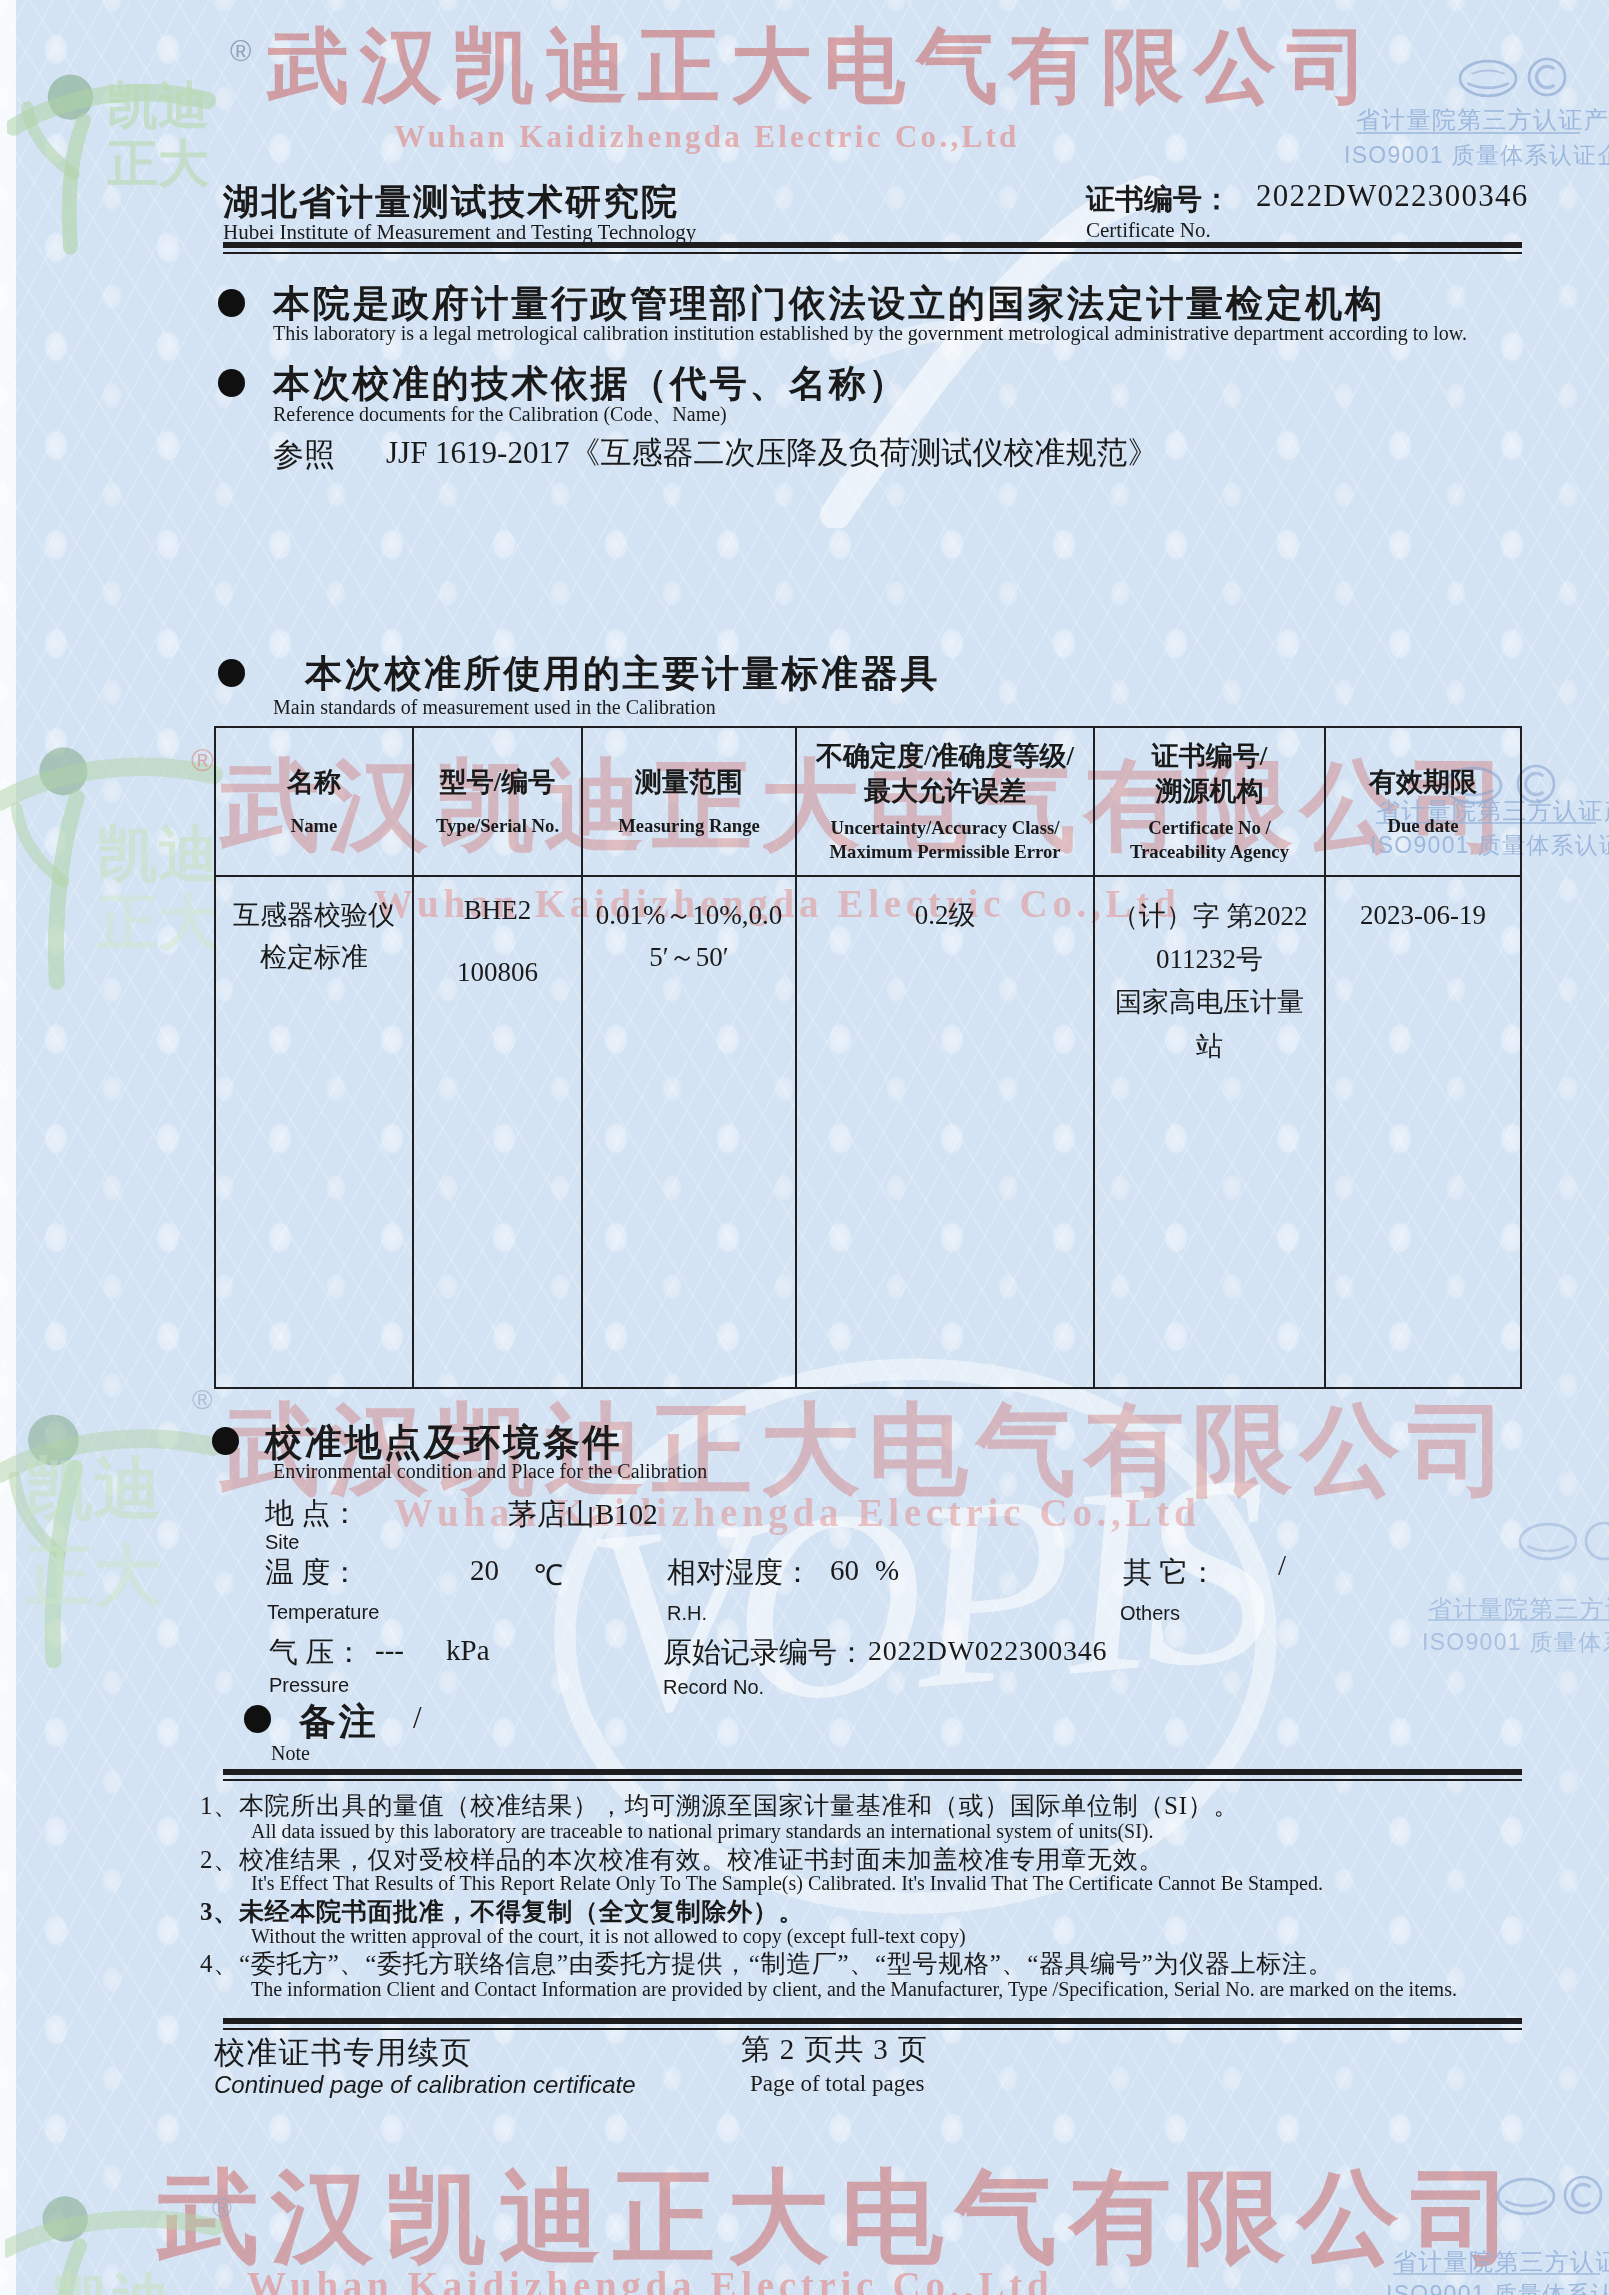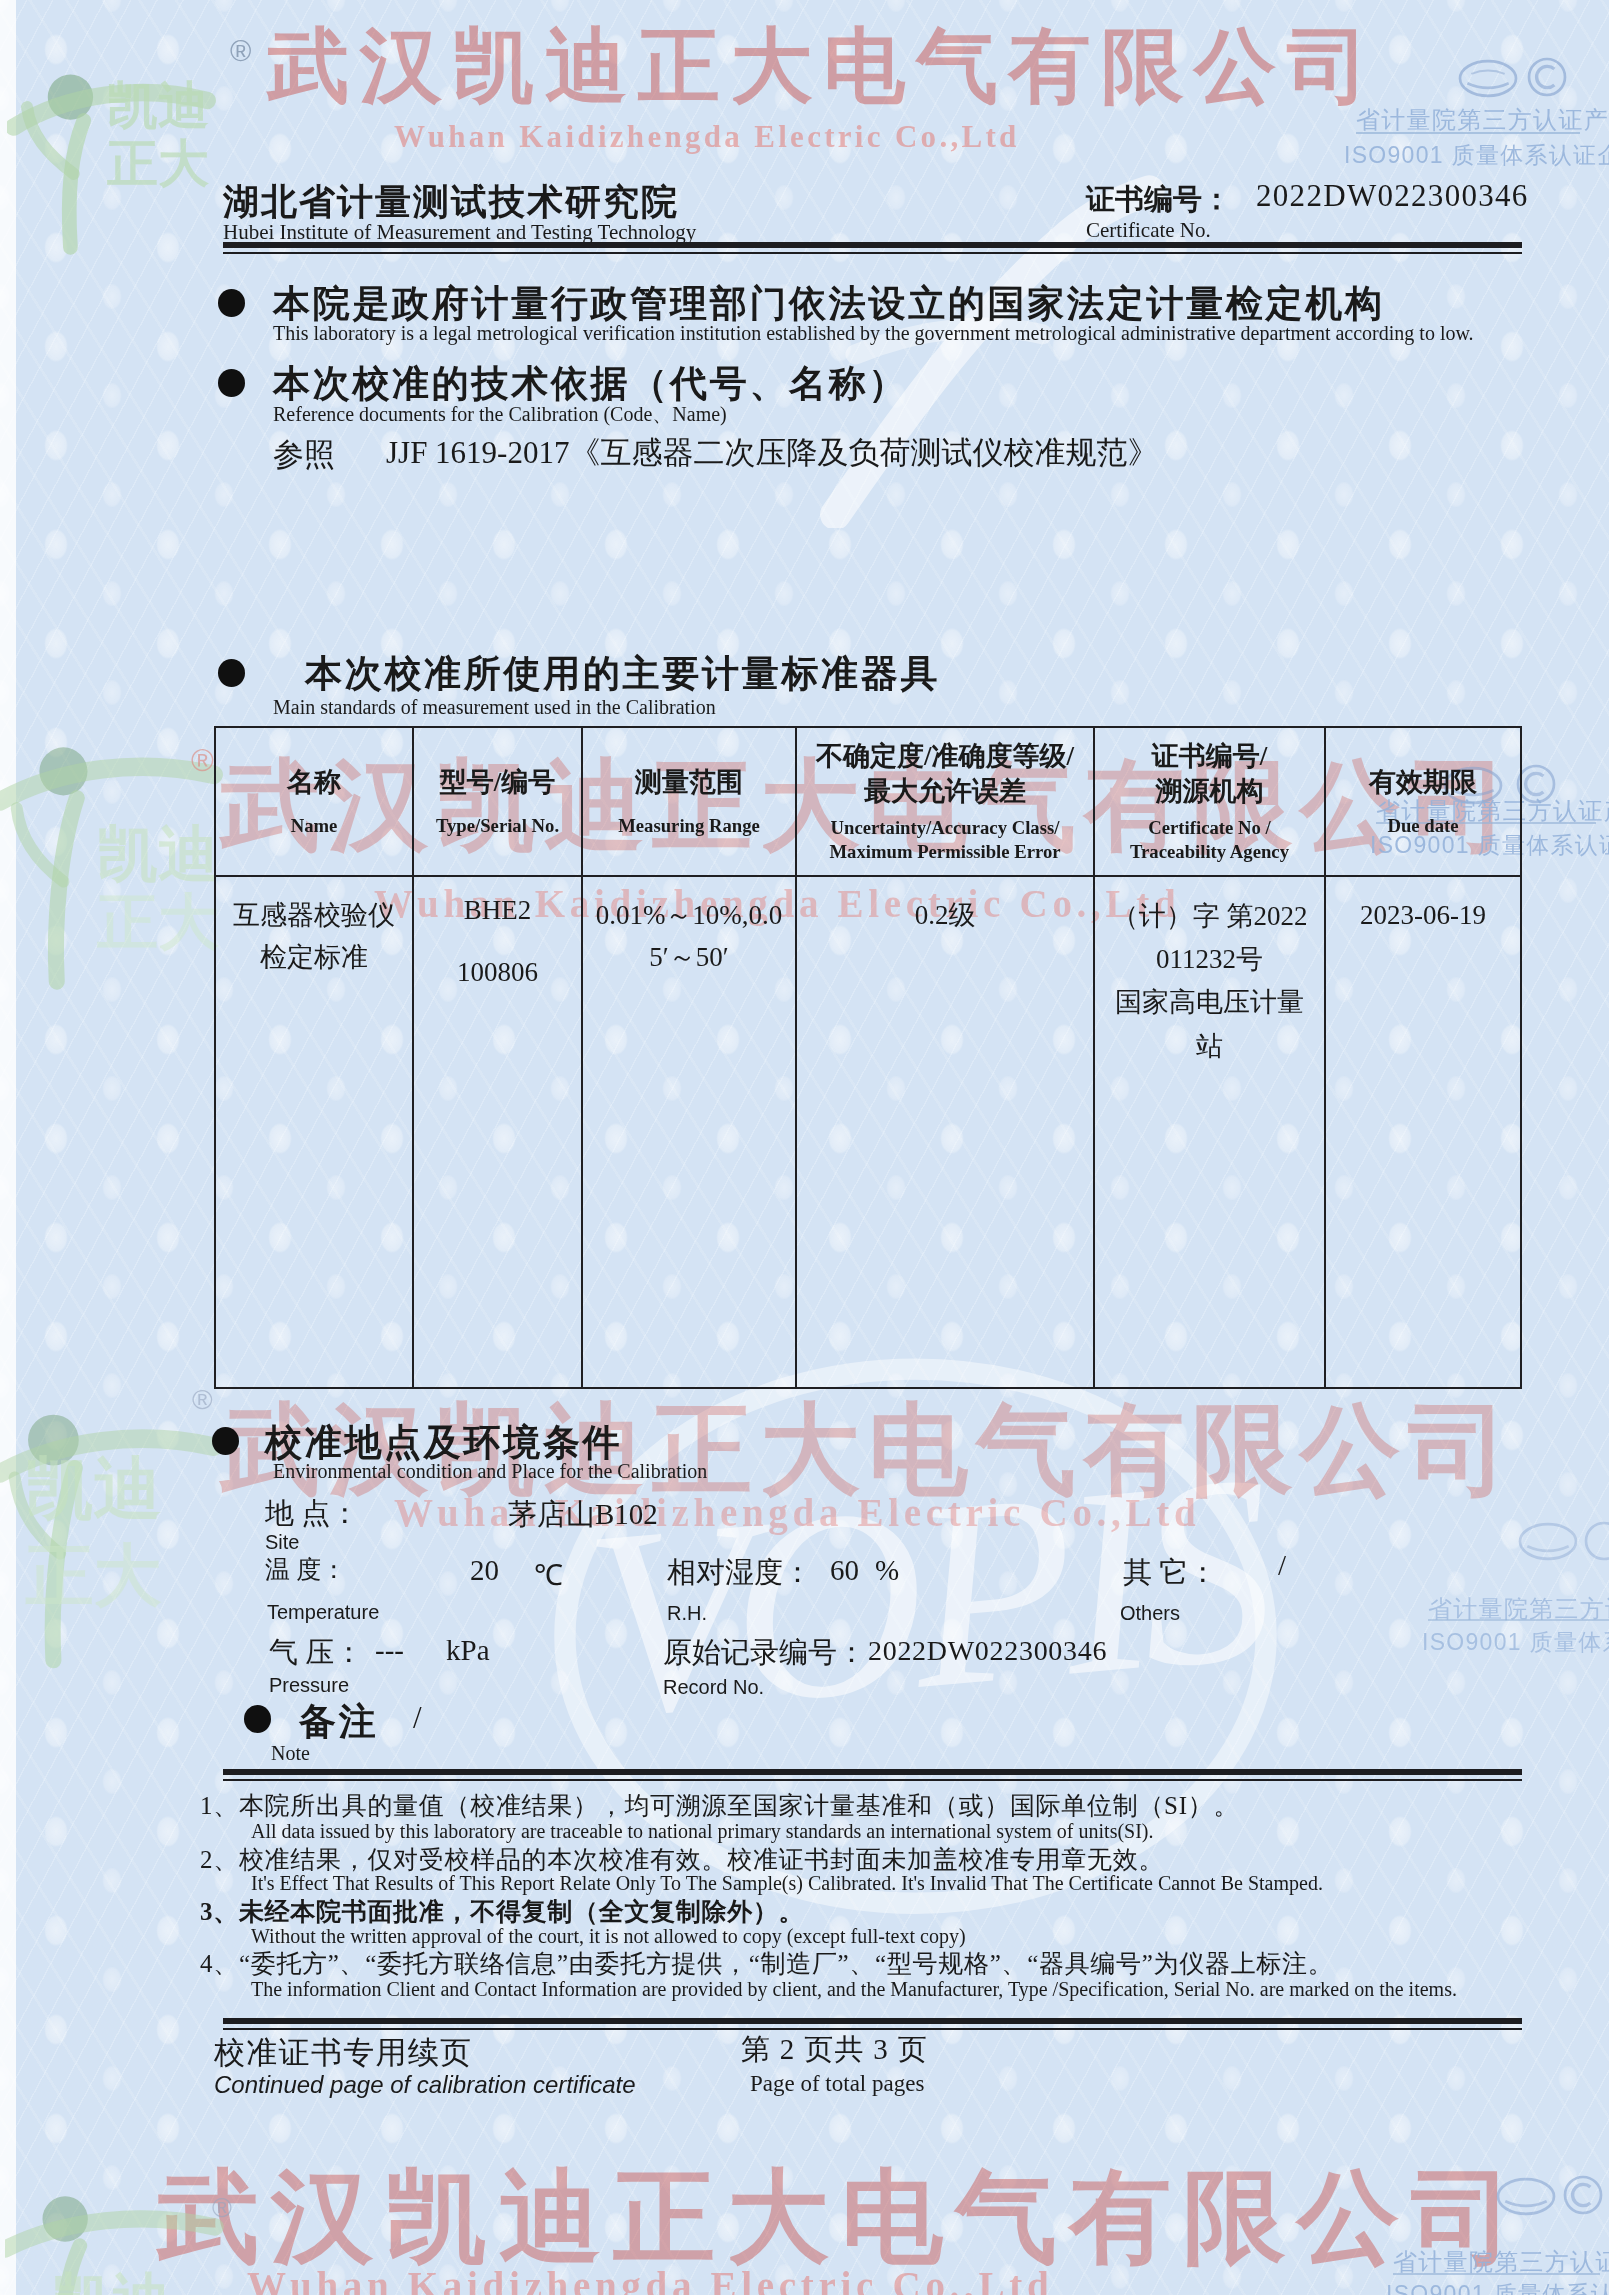--- a/index.html
+++ b/index.html
@@ -158,21 +158,21 @@
 
     <div class="abs zh-b" style="left:223px;top:178px;font-size:36px;letter-spacing:2px;">湖北省计量测试技术研究院</div>
     <div class="abs sr" style="left:223px;top:220px;font-size:21px;">Hubei Institute of Measurement and Testing Technology</div>
     <div class="abs zh-b" style="left:1086px;top:180px;font-size:29px;">证书编号：</div>
     <div class="abs sr" style="left:1256px;top:178px;font-size:31px;letter-spacing:1.3px;">2022DW022300346</div>
     <div class="abs sr" style="left:1086px;top:218px;font-size:21px;">Certificate No.</div>
     <div class="abs rule" style="left:223px;top:242px;width:1299px;"></div>
 
     <span class="abs dot" style="left:218px;top:289px;"></span>
     <div class="abs zh-b" style="left:273px;top:279px;font-size:37px;letter-spacing:2.7px;">本院是政府计量行政管理部门依法设立的国家法定计量检定机构</div>
-    <div class="abs sr" style="left:273px;top:322px;font-size:20px;">This laboratory is a legal metrological verification institution established by the government metrological administrative department according to low.</div>
+    <div class="abs sr" style="left:273px;top:322px;font-size:20px;">This laboratory is a legal metrological calibration institution established by the government metrological administrative department according to low.</div>
 
     <span class="abs dot" style="left:218px;top:369px;"></span>
     <div class="abs zh-b" style="left:273px;top:359px;font-size:37px;letter-spacing:2.7px;">本次校准的技术依据（代号、名称）</div>
     <div class="abs sr" style="left:273px;top:401px;font-size:20px;">Reference documents for the Calibration (Code、Name)</div>
     <div class="abs sr" style="left:273px;top:434px;font-size:31px;">参照</div>
     <div class="abs sr" style="left:386px;top:432px;font-size:31px;text-align:center;">JJF 1619-2017《互感器二次压降及负荷测试仪校准规范》</div>
 
     <span class="abs dot" style="left:218px;top:659px;"></span>
     <div class="abs zh-b" style="left:273px;top:649px;font-size:37px;letter-spacing:2.7px;margin-left:32px;">本次校准所使用的主要计量标准器具</div>
     <div class="abs sr" style="left:273px;top:696px;font-size:20px;">Main standards of measurement used in the Calibration</div>
@@ -248,21 +248,21 @@
       </table>
 
     <span class="abs dot" style="left:212px;top:1427px;"></span>
     <div class="abs zh-b" style="left:265px;top:1418px;font-size:37px;letter-spacing:2.7px;">校准地点及环境条件</div>
     <div class="abs sr" style="left:273px;top:1460px;font-size:20px;">Environmental condition and Place for the Calibration</div>
 
     <div class="abs sr" style="left:265px;top:1494px;font-size:29px;">地 点：</div>
     <div class="abs sr" style="left:508px;top:1495px;font-size:29px;">茅店山B102</div>
     <div class="abs sa" style="left:265px;top:1531px;font-size:20px;">Site</div>
 
-    <div class="abs sr" style="left:265px;top:1553px;font-size:25px;text-align:center;">温 度：</div>
+    <div class="abs sr" style="left:265px;top:1553px;font-size:29px;text-align:center;">温 度：</div>
     <div class="abs sr" style="left:470px;top:1554px;font-size:29px;">20</div>
     <div class="abs sr" style="left:534px;top:1554px;font-size:29px;">℃</div>
     <div class="abs sa" style="left:267px;top:1601px;font-size:20px;">Temperature</div>
 
     <div class="abs sr" style="left:667px;top:1553px;font-size:29px;">相对湿度：</div>
     <div class="abs sr" style="left:830px;top:1554px;font-size:29px;">60</div>
     <div class="abs sr" style="left:875px;top:1554px;font-size:29px;">%</div>
     <div class="abs sa" style="left:667px;top:1602px;font-size:20px;">R.H.</div>
 
     <div class="abs sr" style="left:1123px;top:1553px;font-size:29px;">其 它：</div>

